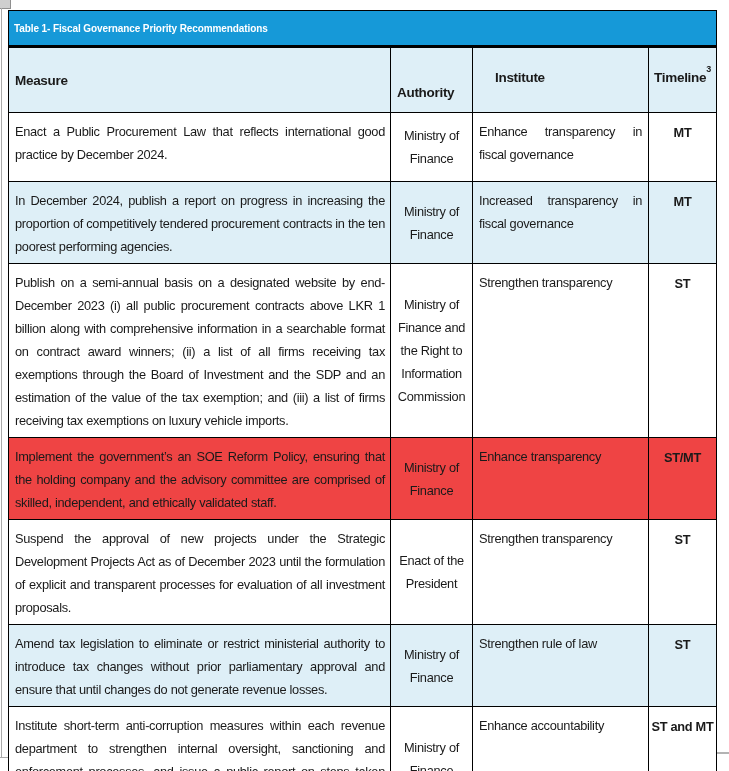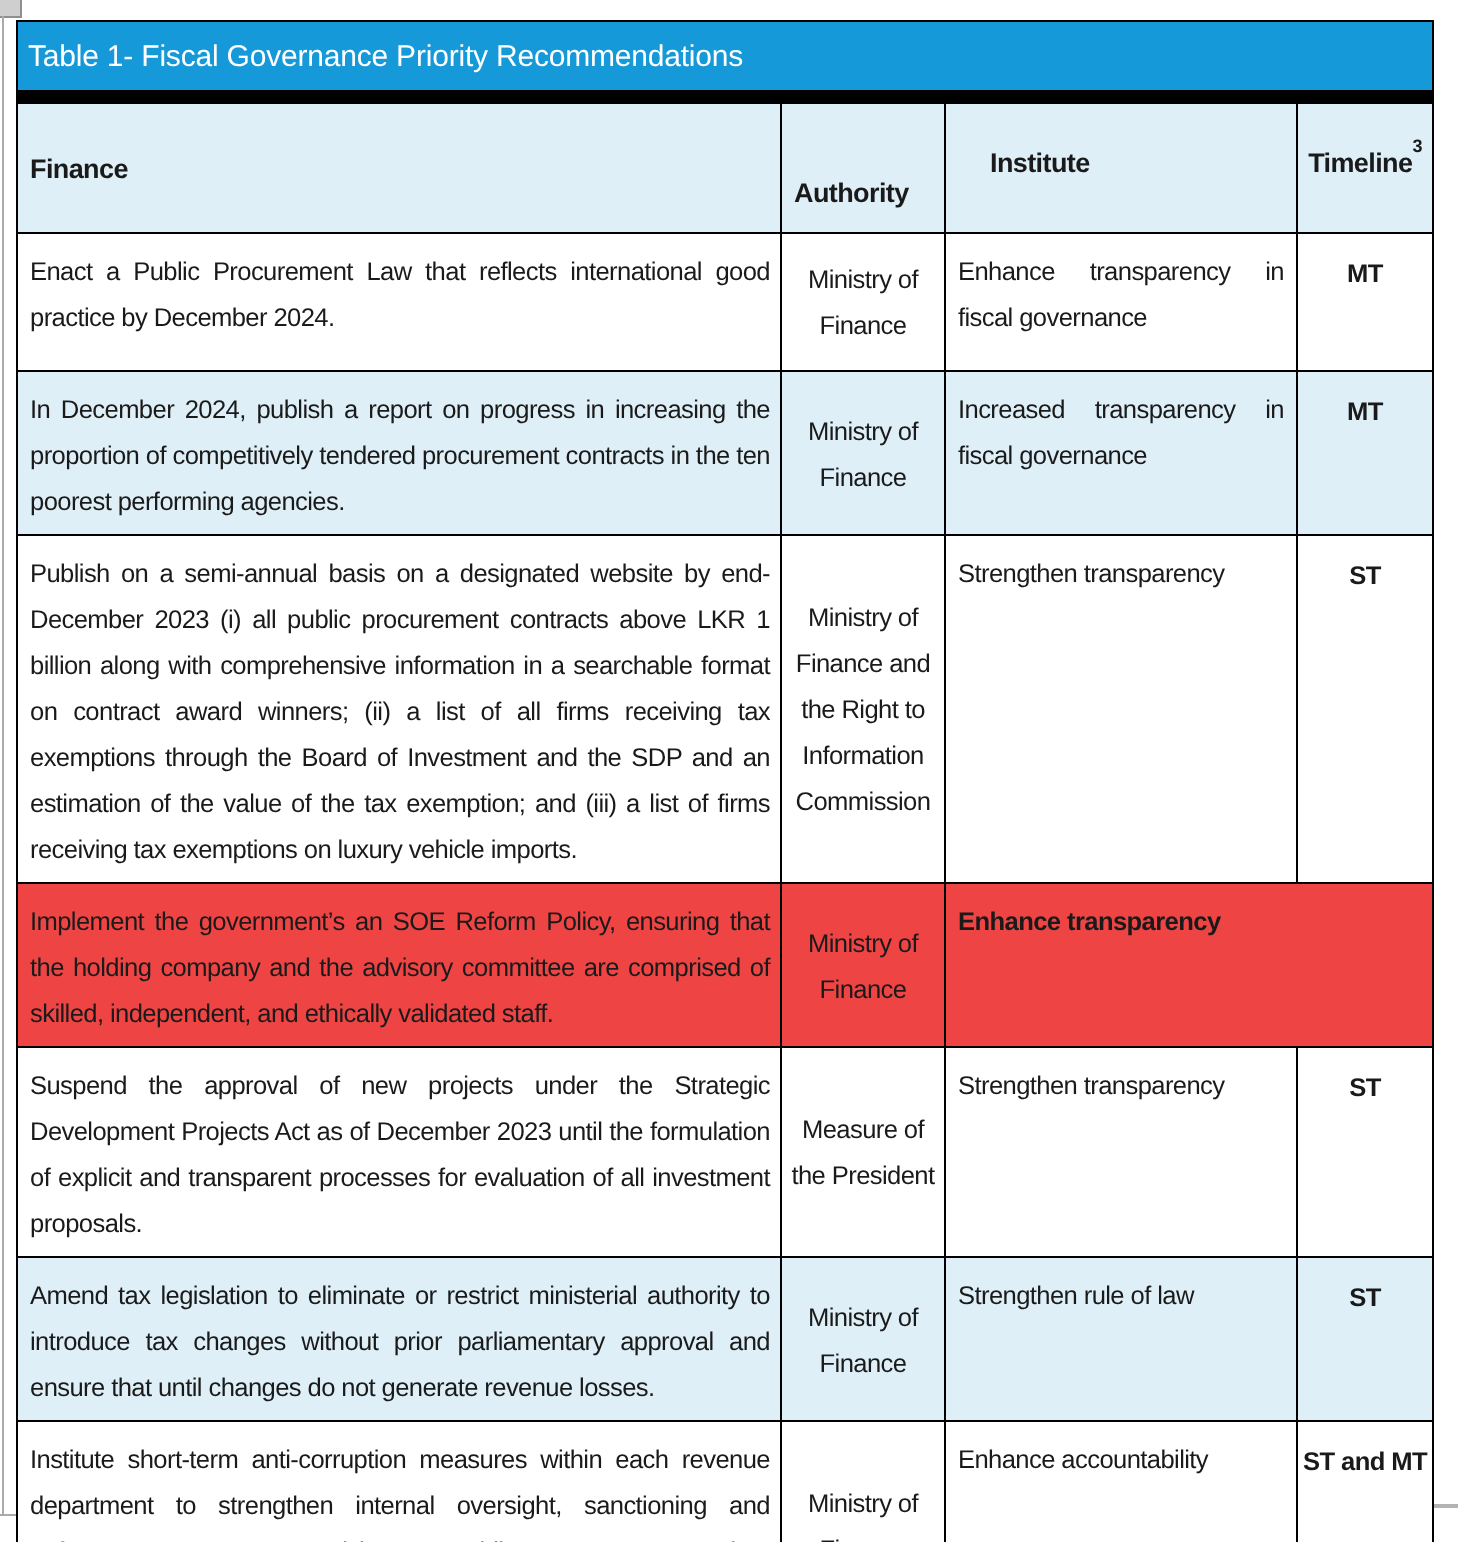--- a/index.html
+++ b/index.html
@@ -30,26 +30,26 @@
   }
   
   .tbl{
     position:absolute;left:8px;top:10px;width:707px;
     border:1px solid #000;
     box-sizing:content-box;
     background:#fff;
   }
   .title-bar{
     height:34px;
-    border-bottom:7px solid #000000;
+    border-bottom:3px solid #000000;
     display:flex;align-items:center;
     padding-left:5px;
     color:#ffffff;
-    font-weight:normal;
-    font-size:15px;
+    font-weight:bold;
+    font-size:10px;
     letter-spacing:-0.1px;
   }
   .row{
     display:grid;
     grid-template-columns:382px 82px 176px 67px;
     border-bottom:1px solid #000;
   }
   #rows-container .row:last-child{border-bottom:none;}
   .cell{
     border-right:1px solid #000;
@@ -100,21 +100,21 @@
   <div class="artifact-corner-v"></div>
 
   <div class="tbl">
 
     <div class="title-bar" style="background: rgb(22, 153, 216);">
       <span>Table 1- Fiscal Governance Priority Recommendations</span>
     </div>
 
     <div class="row header-row shaded" style="background: rgb(222, 239, 247);">
       <div class="cell h-measure">
-        <span>Finance</span>
+        <span>Measure</span>
       </div>
       <div class="cell h-authority">
         <span>Authority</span>
       </div>
       <div class="cell h-objective">
         <span>Institute</span>
       </div>
       <div class="cell h-timeline">
         <span>Timeline</span>
           <sup>3</sup>
@@ -145,25 +145,26 @@
       </div>
       <div class="cell objective-cell">Strengthen transparency</div>
       <div class="cell timeline-cell">ST</div>
     </div>
         <div class="row body-row shaded" style="min-height: 75px; background: #ef4444;">
       <div class="cell measure-cell">Implement the government’s an SOE Reform Policy, ensuring that the holding company and the advisory committee are comprised of skilled, independent, and ethically validated staff.</div>
       <div class="cell authority-cell">
         <span>Ministry of Finance</span>
       </div>
       <div class="cell objective-cell">Enhance transparency</div>
+      <div class="cell timeline-cell">ST/MT</div>
     </div>
         <div class="row body-row" style="min-height: 92px;">
       <div class="cell measure-cell">Suspend the approval of new projects under the Strategic Development Projects Act as of December 2023 until the formulation of explicit and transparent processes for evaluation of all investment proposals.</div>
       <div class="cell authority-cell">
-        <span>Measure of the President</span>
+        <span>Enact of the President</span>
       </div>
       <div class="cell objective-cell">Strengthen transparency</div>
       <div class="cell timeline-cell">ST</div>
     </div>
         <div class="row body-row shaded" style="min-height: 71px; background: rgb(222, 239, 247);">
       <div class="cell measure-cell">Amend tax legislation to eliminate or restrict ministerial authority to introduce tax changes without prior parliamentary approval and ensure that until changes do not generate revenue losses.</div>
       <div class="cell authority-cell">
         <span>Ministry of Finance</span>
       </div>
       <div class="cell objective-cell">Strengthen rule of law</div>

